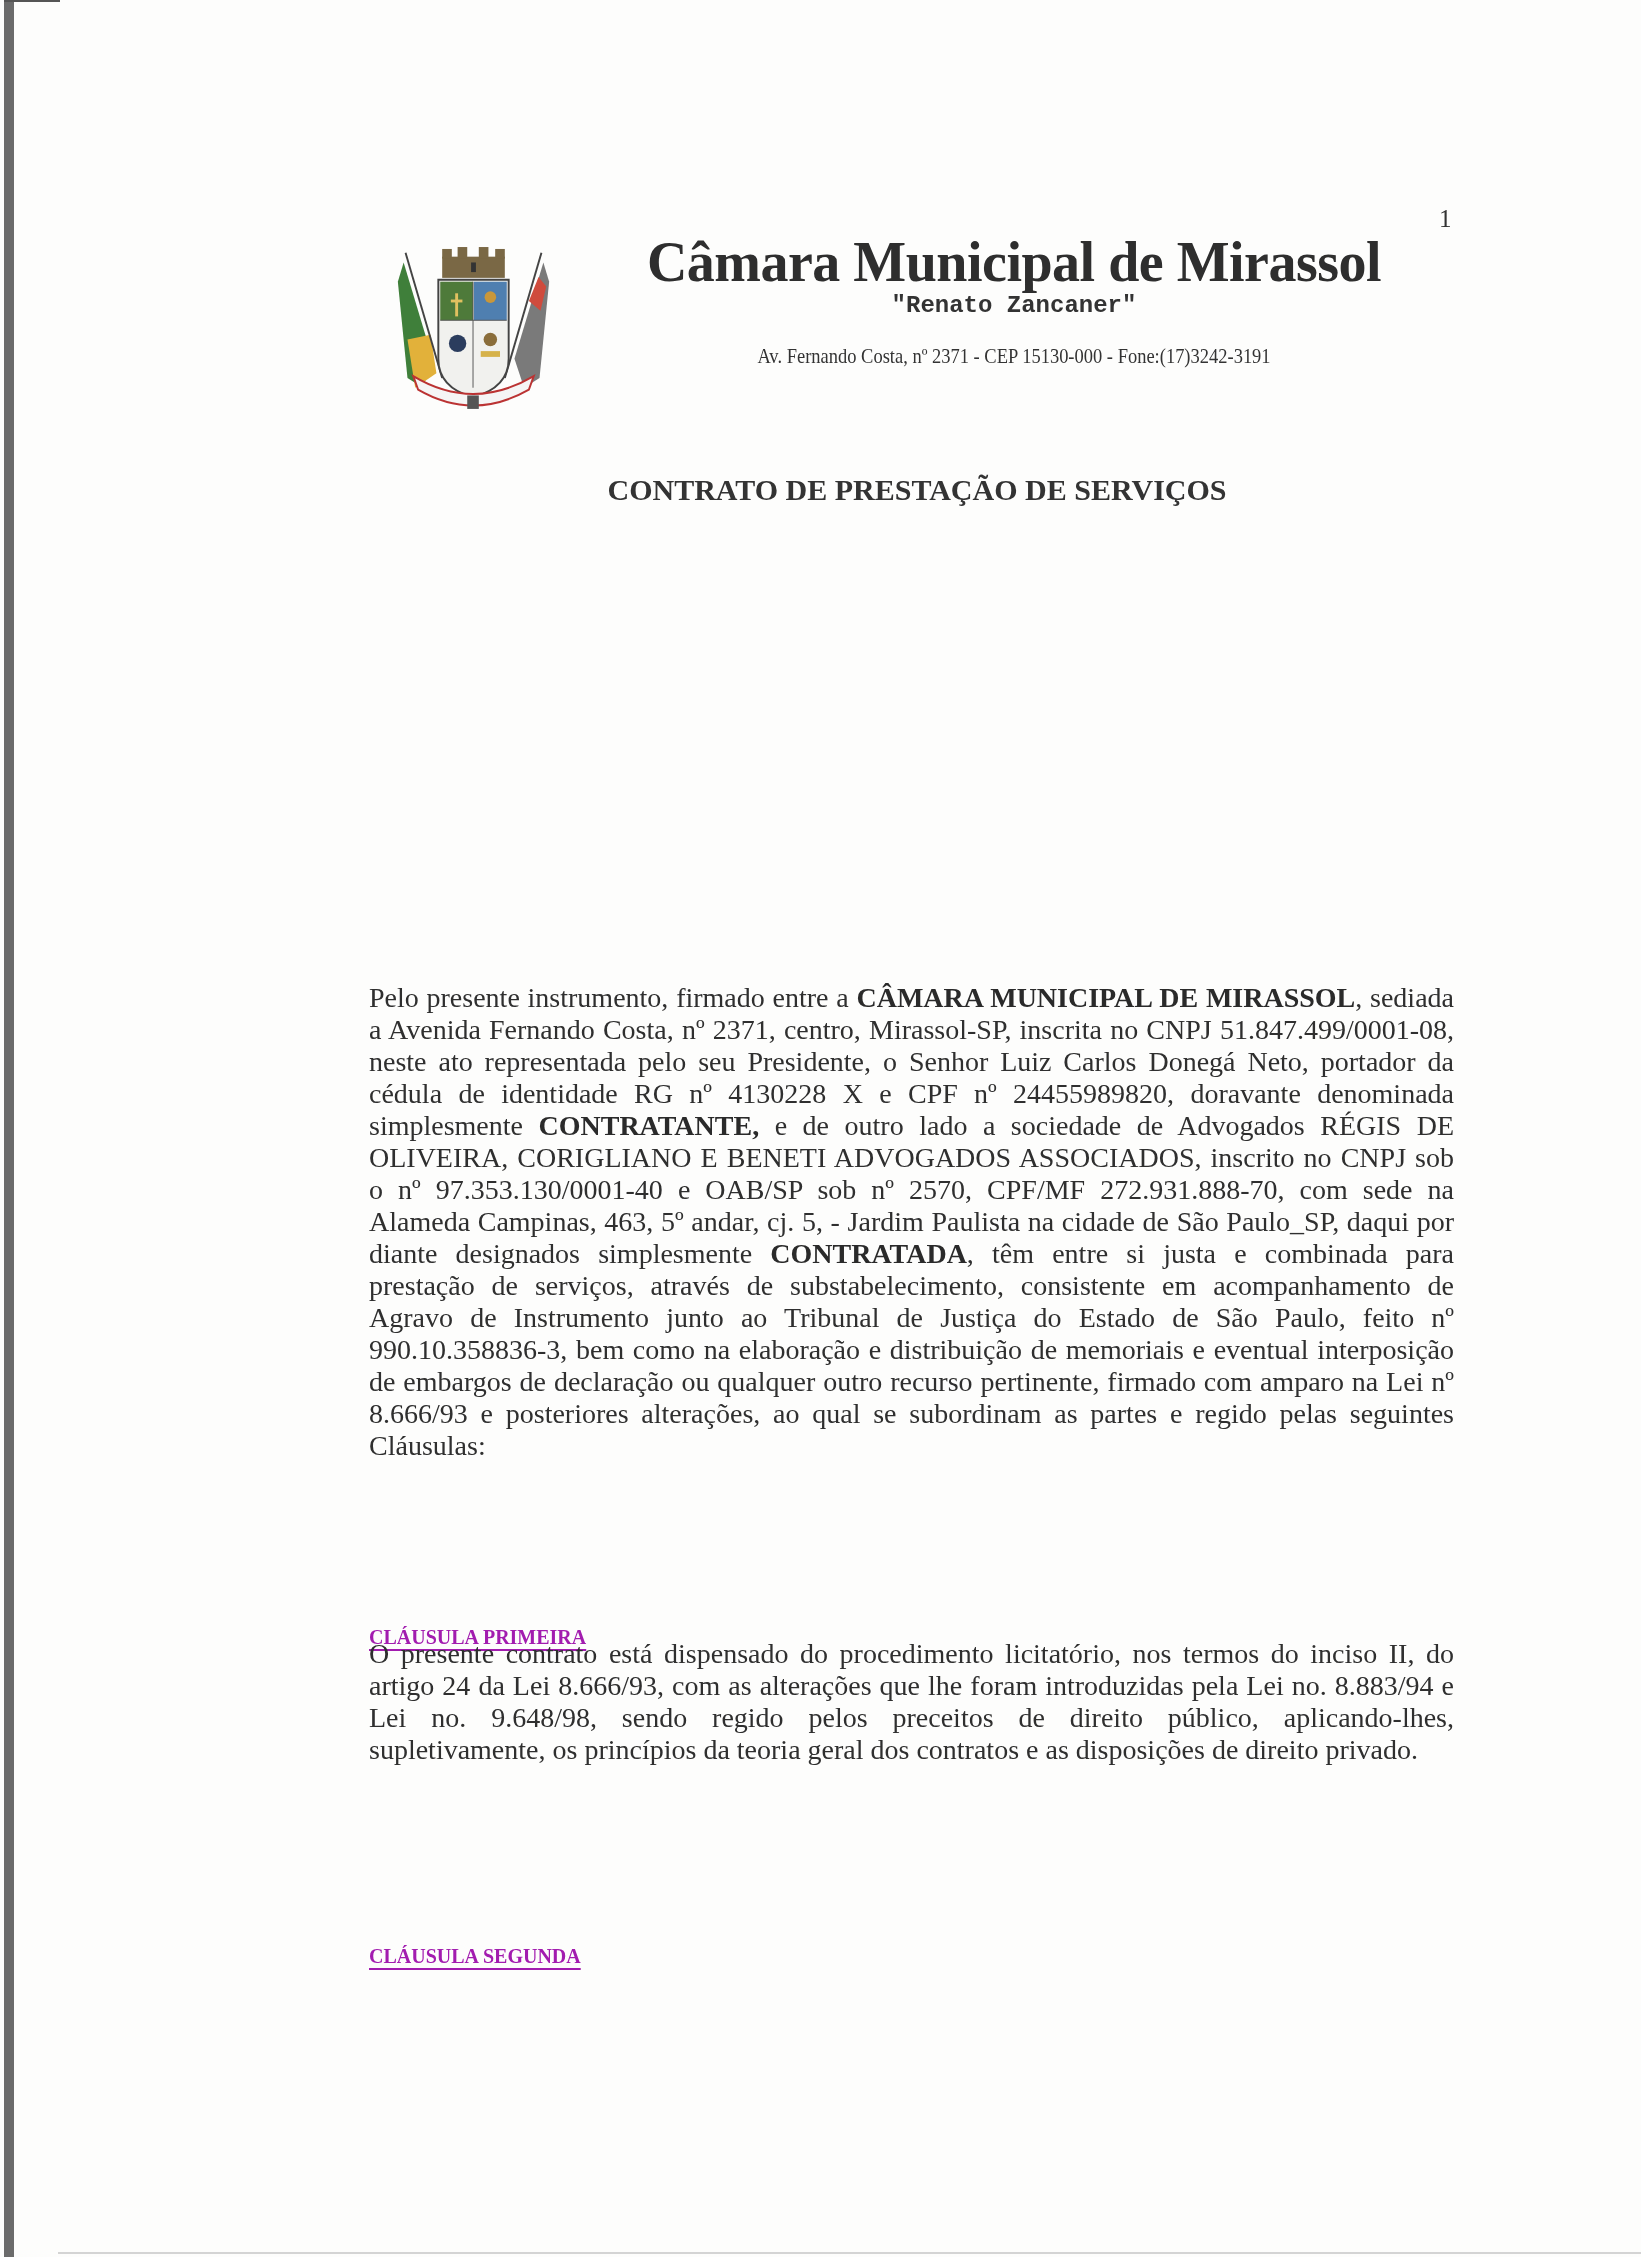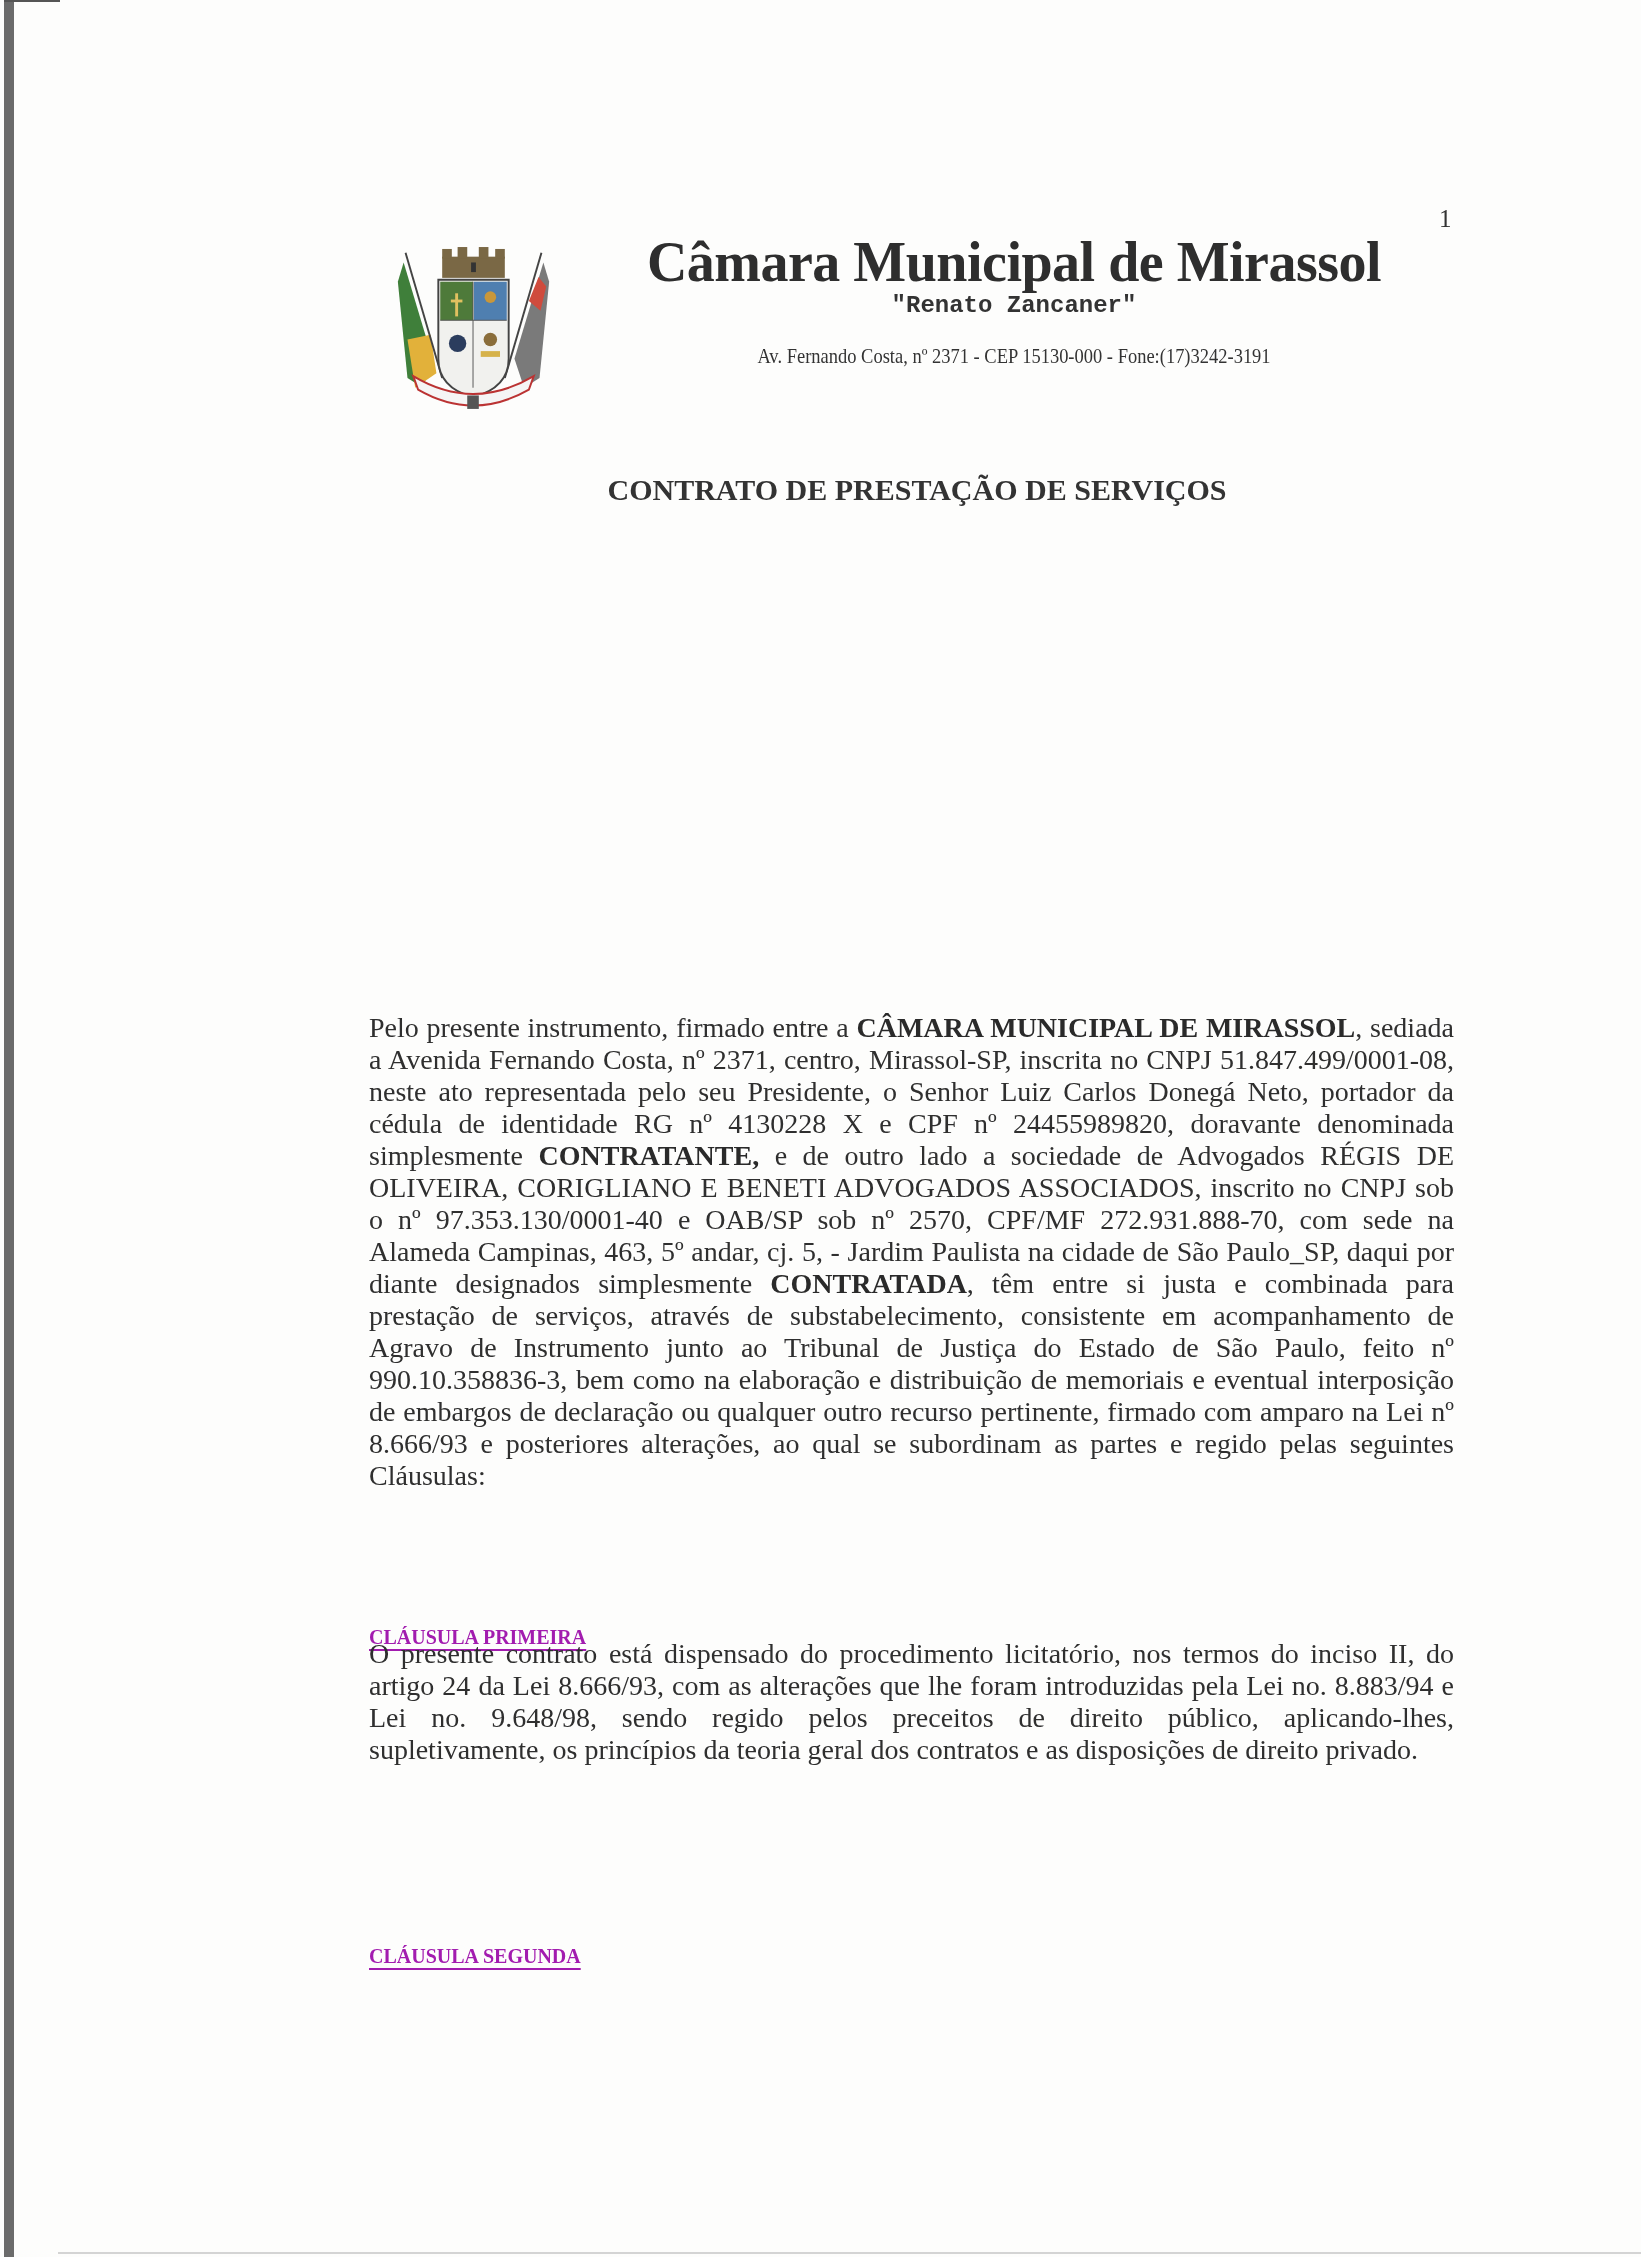--- a/index.html
+++ b/index.html
@@ -16,21 +16,21 @@
   .hdr-title { position: absolute; left: 618px; width: 792px; top: 230px; text-align: center;
     font-size: 56px; font-weight: bold; letter-spacing: -0.5px; color: #2e2e2e; }
   .hdr-sub { position: absolute; left: 618px; width: 792px; top: 292px; text-align: center;
     font-family: "Liberation Mono", monospace; font-weight: bold; font-size: 24px; color: #333; }
   .hdr-addr { position: absolute; left: 618px; width: 792px; top: 344px; text-align: center;
     font-size: 21px; color: #333; transform: scaleX(0.88); transform-origin: center; }
   .doc-title { position: absolute; left: 531px; width: 772px; top: 473px; text-align: center; font-size: 30px; font-weight: bold; color: #333; }
   .doc-title span { text-decoration-thickness: 1.9px; text-underline-offset: 4.8px; }
   .body { position: absolute; left: 369px; width: 1085px; font-size: 28px; line-height: 32px; text-align: justify; color: #2f2f2f; }
   .body b { color: #2a2a2a; }
-  .p1 { top: 1012px; }
+  .p1 { top: 982px; }
   .p2 { top: 1638px; }
   .clause-h { position: absolute; left: 369px; font-size: 20px; font-weight: bold; color: #a21caf;
     text-decoration: underline; text-decoration-thickness: 1.9px; text-underline-offset: 4.8px; }
   .h1 { top: 1626px; }
   .h2 { top: 1945px; }
 </style>
 </head>
 <body>
 
 <div class="left-border"></div>

